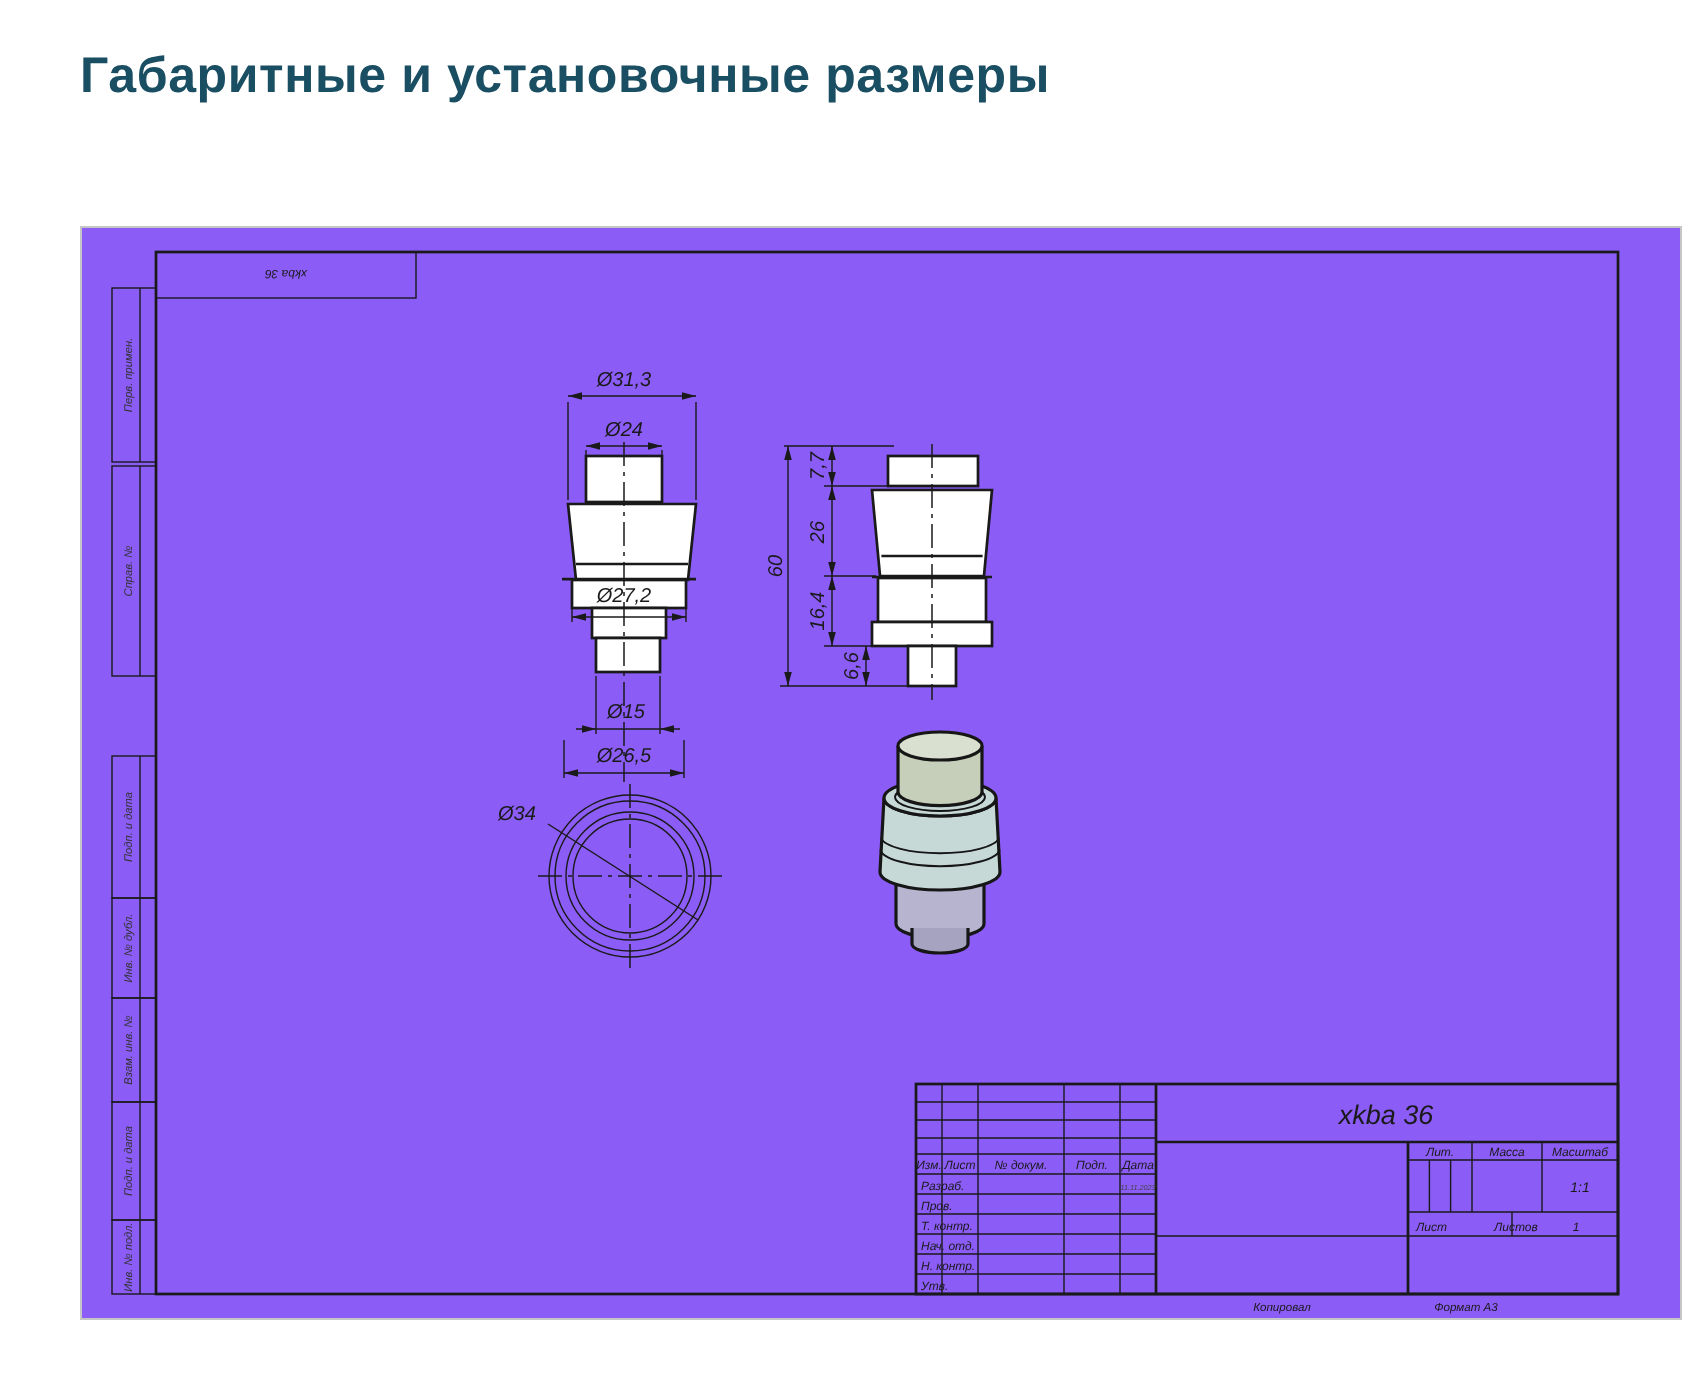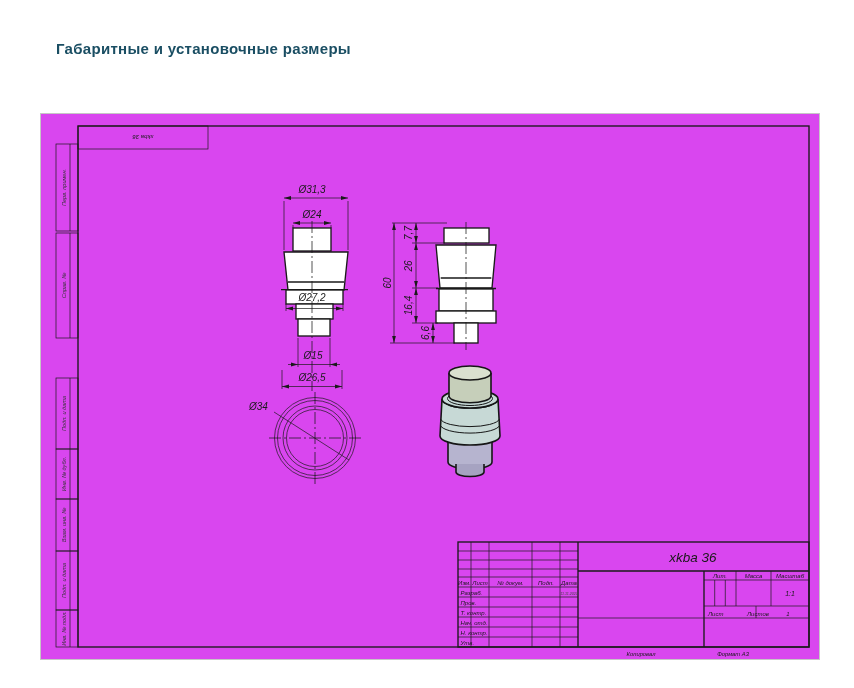--- a/index.html
+++ b/index.html
@@ -1,18 +1,18 @@
 <!DOCTYPE html>
 <html style="--title_text: #1a4e63; --cap_top: #dae0cf; --cap_side: #c6cfba; --body: #c7d9d6; --body_dark: #b4cdc6; --base: #b6b4cf; --base_dark: #a6a3c1;"><head>
 <meta charset="utf-8">
 <style>
   html,body{margin:0;padding:0;background:#ffffff;width:854px;height:688px;overflow:hidden;}
   .page{position:relative;width:854px;height:688px;background:#fff;font-family:"Liberation Sans",sans-serif;}
-  .title{position:absolute;left:40px;top:24px;margin:16px;font-size:15px;font-weight:700;letter-spacing:.3px;color:var(--title_text,#1a4e63);font-family:"Liberation Sans",sans-serif;}
-  .sheet{position:absolute;left:40px;top:113px;width:778px;height:545px;background:#d946ef;border:1px solid #c6c6c6;}
+  .title{position:absolute;left:40px;top:24px;margin:0;font-size:25px;font-weight:700;letter-spacing:.3px;color:var(--title_text,#1a4e63);font-family:"Liberation Sans",sans-serif;}
+  .sheet{position:absolute;left:40px;top:113px;width:778px;height:545px;background:#8b5cf6;border:1px solid #c6c6c6;padding-left:21px;}
   .sheet svg{position:absolute;left:0;top:0;}
   svg text{font-family:"Liberation Sans",sans-serif;fill:#1a1a1a;}
   .thick{stroke:#1a1a1a;stroke-width:1.35;fill:none;}
   .part{stroke:#1a1a1a;stroke-width:1.35;fill:#ffffff;}
   .thin{stroke:#1a1a1a;stroke-width:0.7;fill:none;}
   .cl{stroke:#1a1a1a;stroke-width:0.75;fill:none;stroke-dasharray:12 3 2 3;}
   .arr{fill:#1a1a1a;stroke:none;}
   .dim{font-size:10px;font-style:italic;}
   .mlabel{font-size:5.6px;font-style:italic;fill:#333;}
   .tb{font-size:6px;font-style:italic;}

